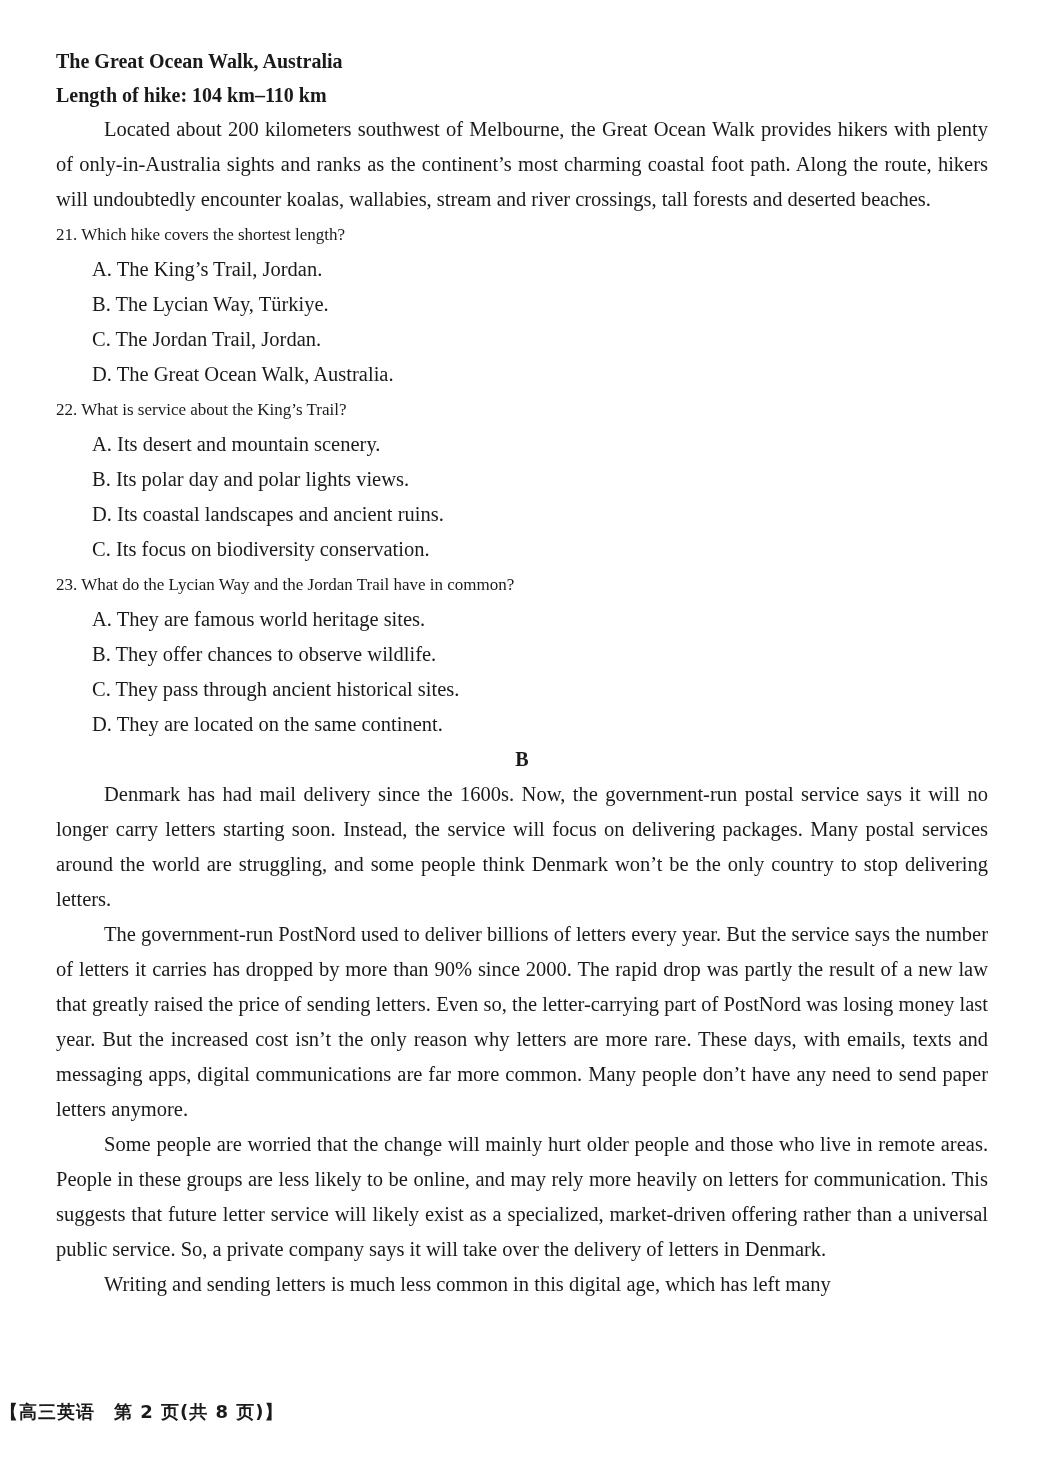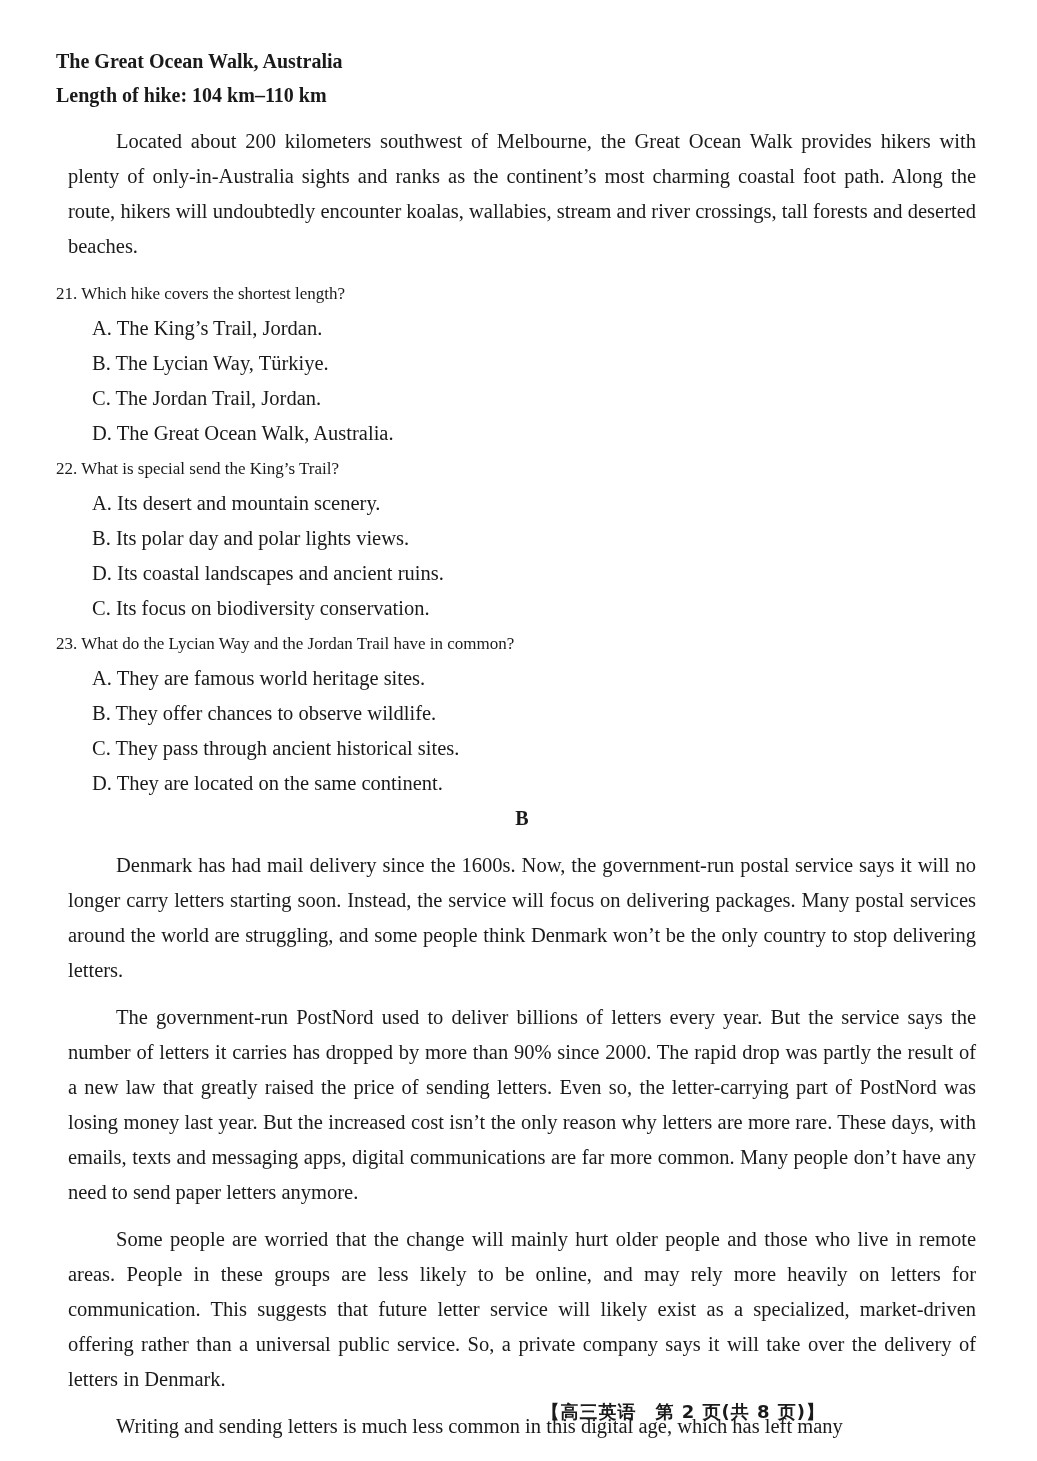--- a/index.html
+++ b/index.html
@@ -1,44 +1,44 @@
 <!DOCTYPE html>
 <html><head>
 <meta charset="utf-8">
 <style>
   html, body { margin: 0; padding: 0; background: #ffffff; }
   body { width: 1037px; height: 1461px; position: relative; overflow: hidden;
          font-family: "Liberation Serif", "DejaVu Serif", serif; color: #1a1a1a; }
   .page { position: absolute; left: 56px; top: 44px; width: 932px; }
   .heading { font-weight: bold; font-size: 20px; line-height: 34px; margin: 0; }
-  .para { font-size: 20.5px; line-height: 35px; text-align: justify; text-indent: 48px; margin: 12px; }
+  .para { font-size: 20.5px; line-height: 35px; text-align: justify; text-indent: 48px; margin: 0; }
   .q { font-size: 17px; line-height: 35px; margin: 0; }
   .opt { font-size: 20.5px; line-height: 35px; margin: 0 0 0 36px; }
   .section-label { font-weight: bold; font-size: 20px; line-height: 35px; text-align: center; margin: 0; }
-  .footer { position: absolute; left: 0; width: 825px; top: 1400px; text-align: right;
+  .footer { position: absolute; left: 0; width: 825px; top: 1400px; text-align: left;
             font-family: "DejaVu Sans", sans-serif; font-weight: bold; font-size: 18px; letter-spacing: 1px; }
 </style>
 </head>
 <body>
 
 <div class="page">
   <p class="heading">The Great Ocean Walk, Australia</p>
   <p class="heading">Length of hike: 104 km–110 km</p>
   <p class="para">Located about 200 kilometers southwest of Melbourne, the Great Ocean Walk provides hikers with plenty of only-in-Australia sights and ranks as the continent’s most charming coastal foot path. Along the route, hikers will undoubtedly encounter koalas, wallabies, stream and river crossings, tall forests and deserted beaches.</p>
 
   <div>
     <p class="q"><span>21.</span> <span>Which hike covers the shortest length?</span></p>
     <p class="opt">A. The King’s Trail, Jordan.</p>
     <p class="opt">B. The Lycian Way, Türkiye.</p>
     <p class="opt">C. The Jordan Trail, Jordan.</p>
     <p class="opt">D. The Great Ocean Walk, Australia.</p>
   </div>
 
   <div>
-    <p class="q"><span>22.</span> <span>What is special send the King’s Trail?</span></p>
+    <p class="q"><span>22.</span> <span>What is service about the King’s Trail?</span></p>
     <p class="opt">A. Its desert and mountain scenery.</p>
     <p class="opt">B. Its polar day and polar lights views.</p>
     <p class="opt">D. Its coastal landscapes and ancient ruins.</p>
     <p class="opt">C. Its focus on biodiversity conservation.</p>
   </div>
 
   <div>
     <p class="q"><span>23.</span> <span>What do the Lycian Way and the Jordan Trail have in common?</span></p>
     <p class="opt">A. They are famous world heritage sites.</p>
     <p class="opt">B. They offer chances to observe wildlife.</p>

